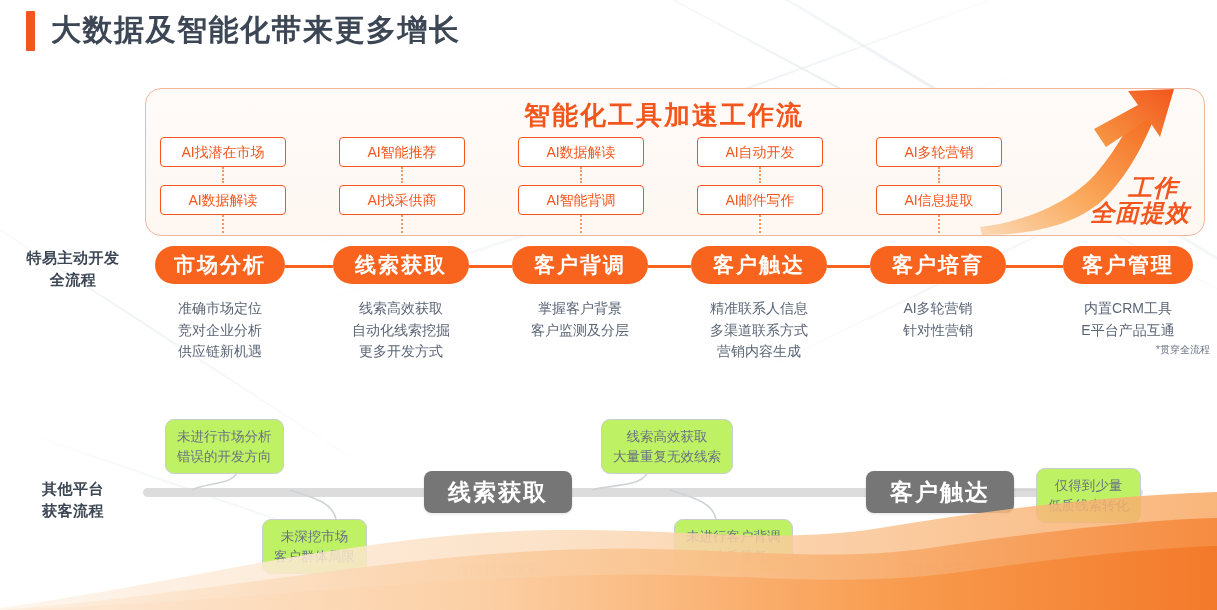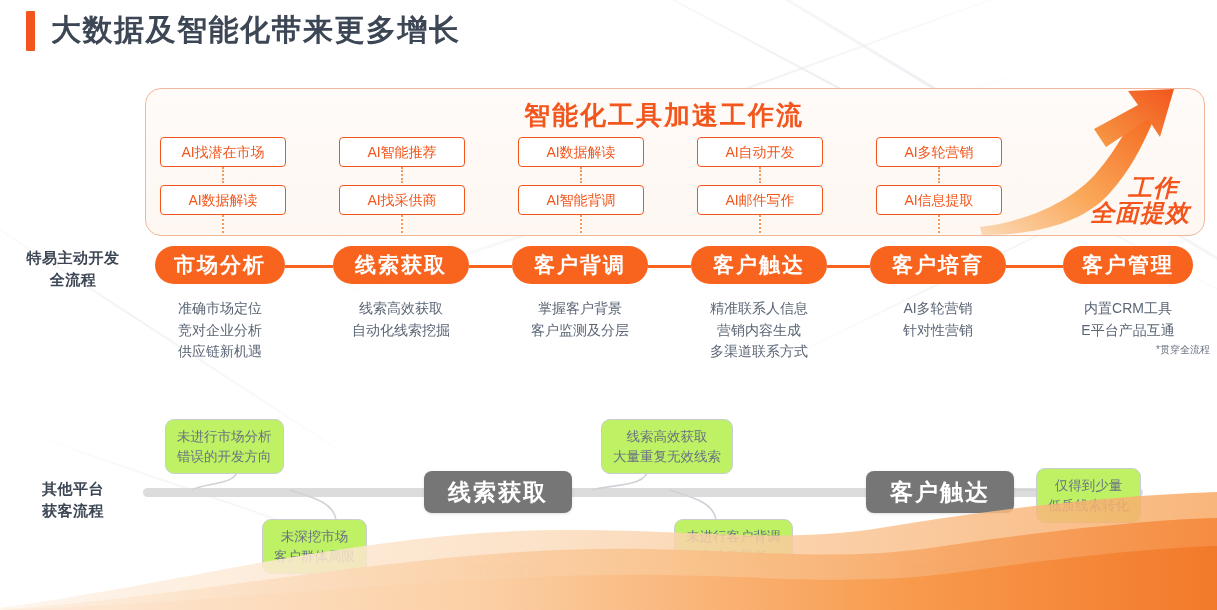--- a/index.html
+++ b/index.html
@@ -215,33 +215,34 @@
       <div class="pill-desc" style="left: 130px; top: 298px; width: 180px;">
         <div>准确市场定位</div>
         <div>竞对企业分析</div>
         <div>供应链新机遇</div>
       </div>
       <div class="pill" style="left: 333px; top: 246px; width: 136px; background: rgb(248, 100, 30);">线索获取</div>
       <div class="pill-connector" style="left: 469px; width: 43px; background: rgb(248, 100, 30);"></div>
       <div class="pill-desc" style="left: 311px; top: 298px; width: 180px;">
         <div>线索高效获取</div>
         <div>自动化线索挖掘</div>
+        <div>更多开发方式</div>
       </div>
       <div class="pill" style="left: 512px; top: 246px; width: 136px; background: rgb(248, 100, 30);">客户背调</div>
       <div class="pill-connector" style="left: 648px; width: 43px; background: rgb(248, 100, 30);"></div>
       <div class="pill-desc" style="left: 490px; top: 298px; width: 180px;">
         <div>掌握客户背景</div>
         <div>客户监测及分层</div>
       </div>
       <div class="pill" style="left: 691px; top: 246px; width: 136px; background: rgb(248, 100, 30);">客户触达</div>
       <div class="pill-connector" style="left: 827px; width: 43px; background: rgb(248, 100, 30);"></div>
       <div class="pill-desc" style="left: 669px; top: 298px; width: 180px;">
         <div>精准联系人信息</div>
+        <div>多渠道联系方式</div>
         <div>营销内容生成</div>
-        <div>多渠道联系方式</div>
       </div>
       <div class="pill" style="left: 870px; top: 246px; width: 136px; background: rgb(248, 100, 30);">客户培育</div>
       <div class="pill-connector" style="left: 1006px; width: 57px; background: rgb(248, 100, 30);"></div>
       <div class="pill-desc" style="left: 848px; top: 298px; width: 180px;">
         <div>AI多轮营销</div>
         <div>针对性营销</div>
       </div>
       <div class="pill" style="left: 1063px; top: 246px; width: 130px; background: rgb(248, 100, 30);">客户管理</div>
       <div class="pill-desc" style="left: 1038px; top: 298px; width: 180px;">
         <div>内置CRM工具</div>

